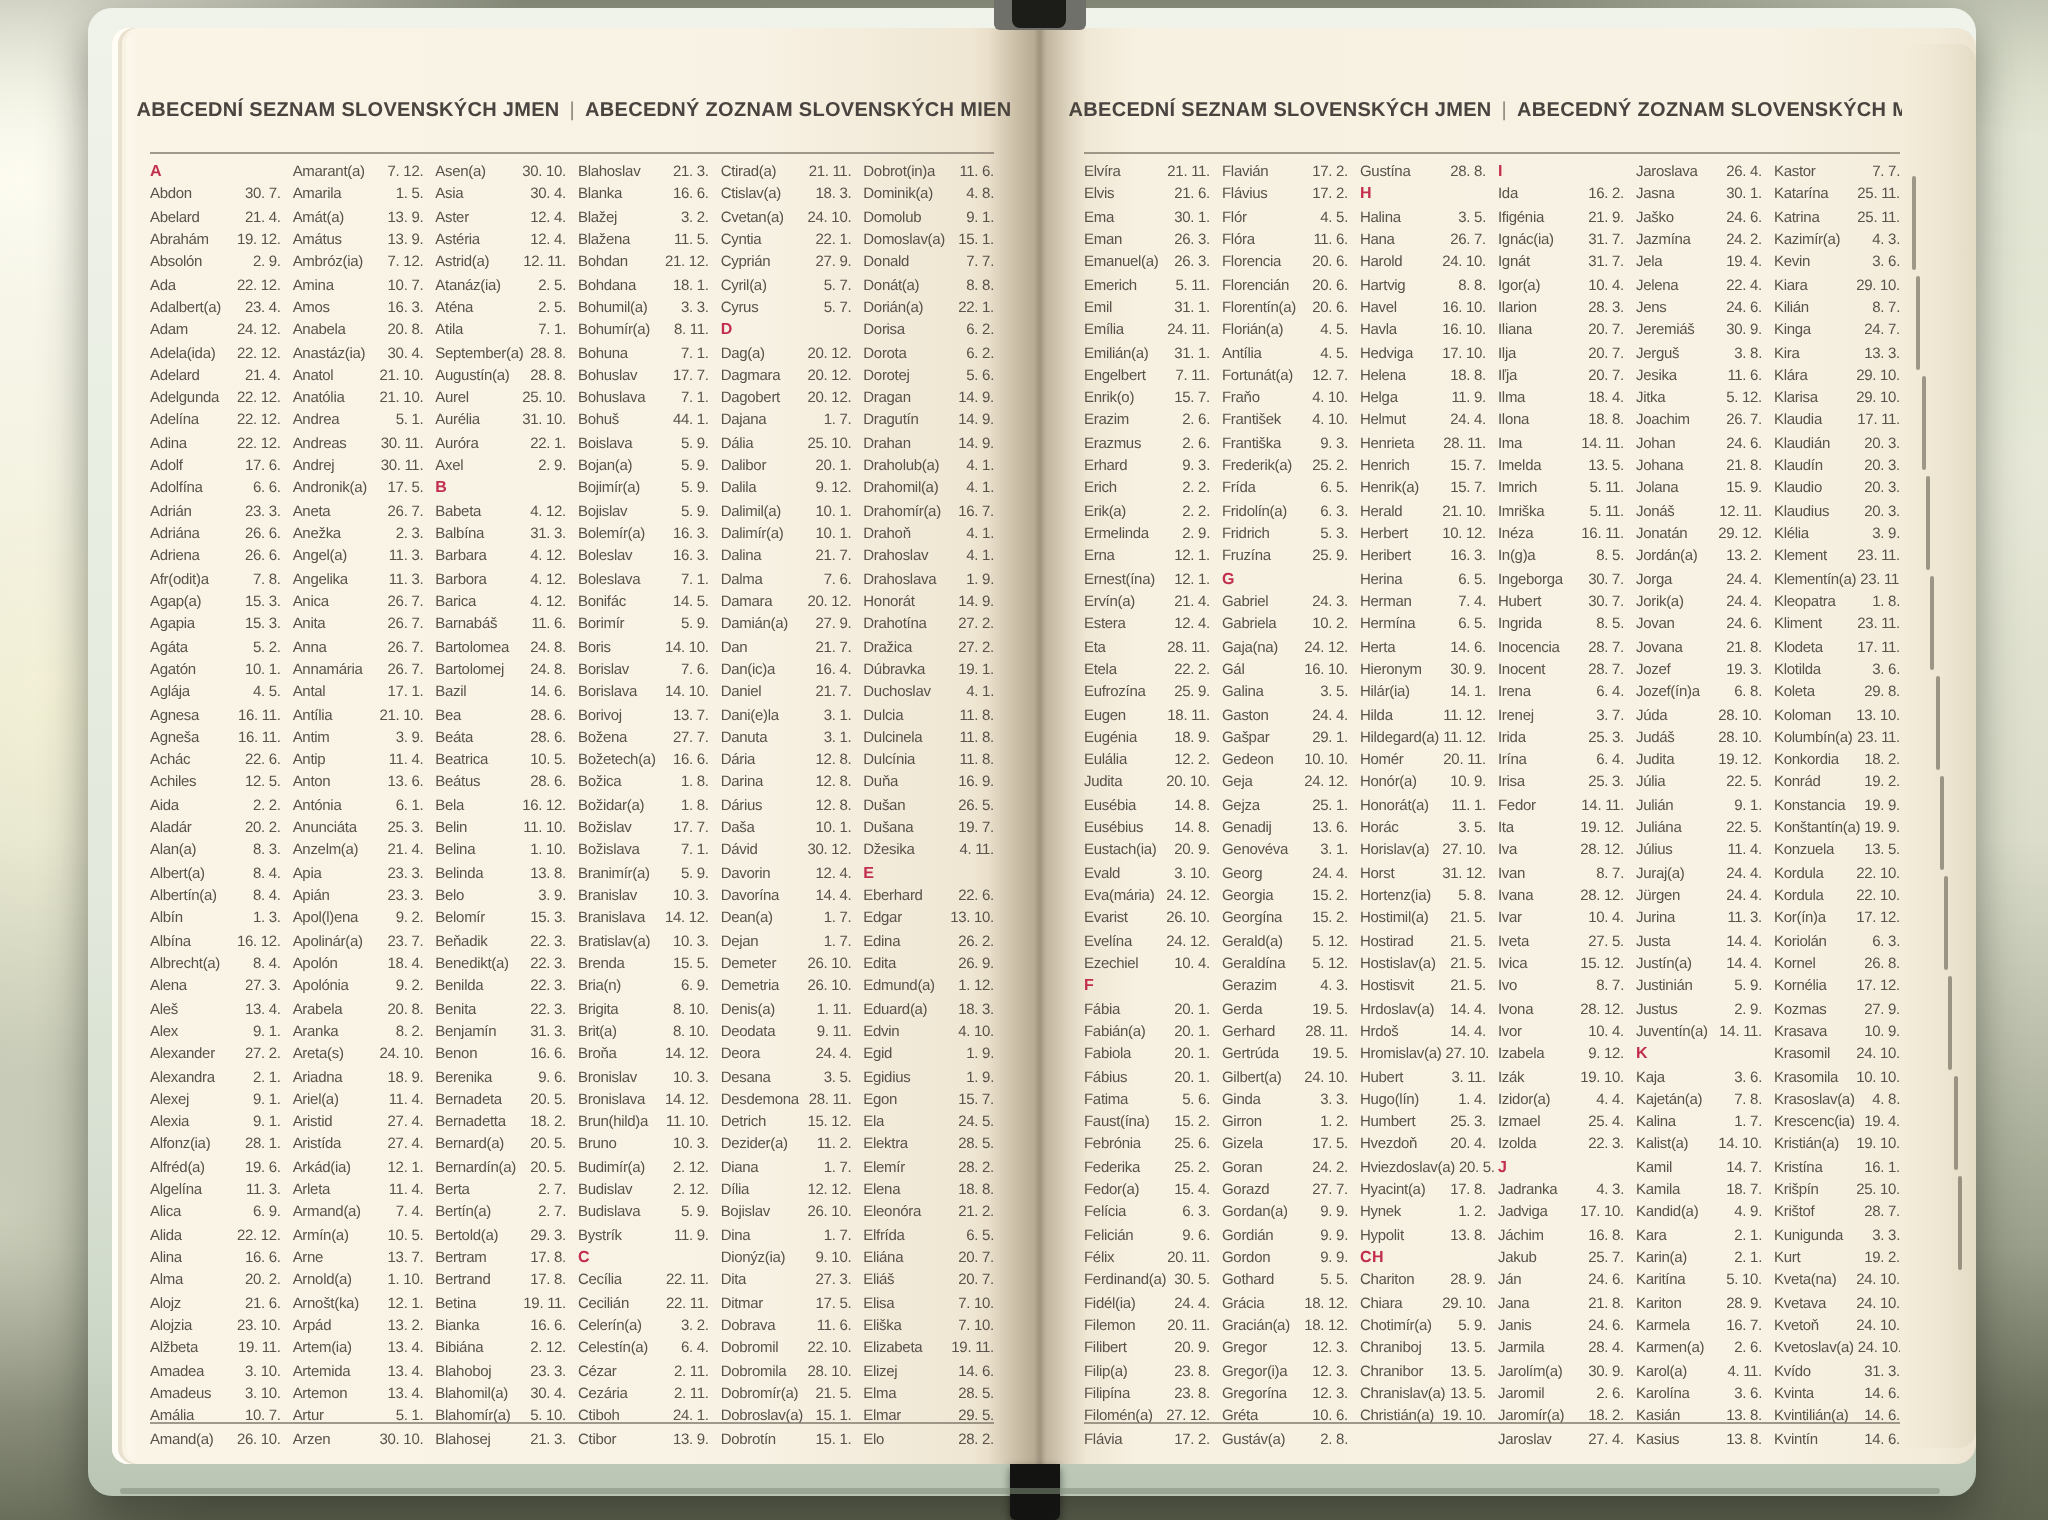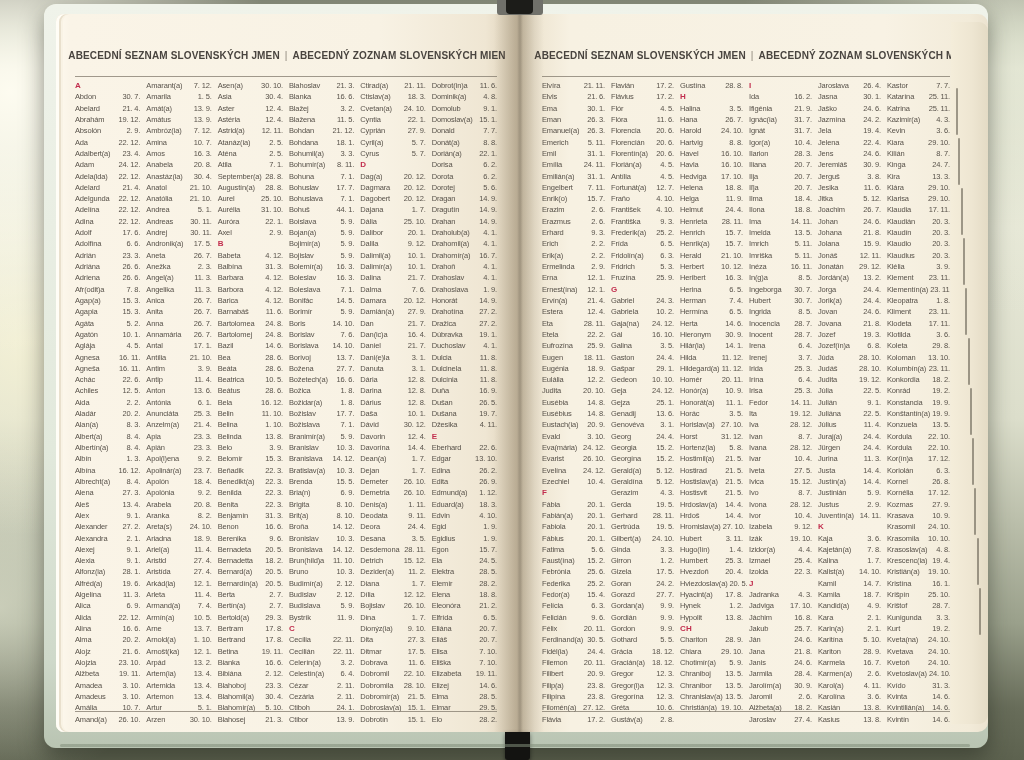--- a/index.html
+++ b/index.html
@@ -2331,21 +2331,21 @@
         </div>
         <div class="row">
           <span class="n">Jarolím(a)</span>
           <span class="d">30. 9.</span>
         </div>
         <div class="row">
           <span class="n">Jaromil</span>
           <span class="d">2. 6.</span>
         </div>
         <div class="row">
-          <span class="n">Alžbeta(a)</span>
+          <span class="n">Jaromír(a)</span>
           <span class="d">18. 2.</span>
         </div>
         <div class="row">
           <span class="n">Jaroslav</span>
           <span class="d">27. 4.</span>
         </div>
       </div>
       <div class="col">
         <div class="row">
           <span class="n">Jaroslava</span>

